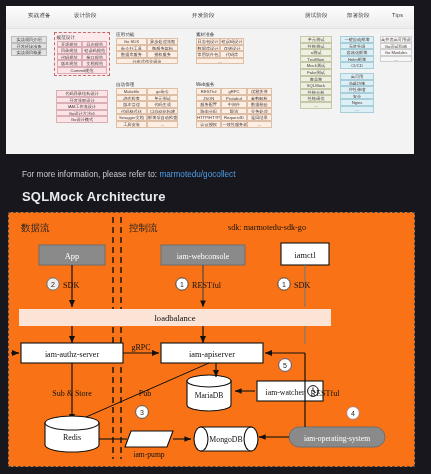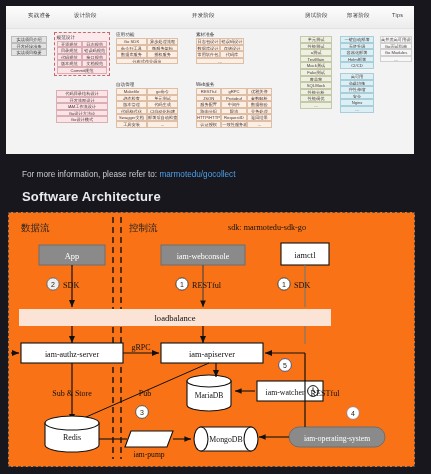--- a/index.html
+++ b/index.html
@@ -242,21 +242,21 @@
         </div>
       </div>
 
     </div>
   </div>
 
   <div class="refline">
     <span>For more information, please refer to: </span><a href="#">marmotedu/gocollect</a>
   </div>
 
-  <div class="sectitle">Software Architecture</div>
+  <div class="sectitle">SQLMock Architecture</div>
 
   <div class="arch">
     <svg width="404" height="252" viewBox="0 0 404 252" xmlns="http://www.w3.org/2000/svg">
       <defs>
         <marker id="ah" markerWidth="7" markerHeight="7" refX="6" refY="2.6" orient="auto">
           <path d="M0,0 L6,2.6 L0,5.2 z" fill="#111"></path>
         </marker>
         <marker id="ahg" markerWidth="7" markerHeight="7" refX="6" refY="2.6" orient="auto">
           <path d="M0,0 L6,2.6 L0,5.2 z" fill="#555"></path>
         </marker>

